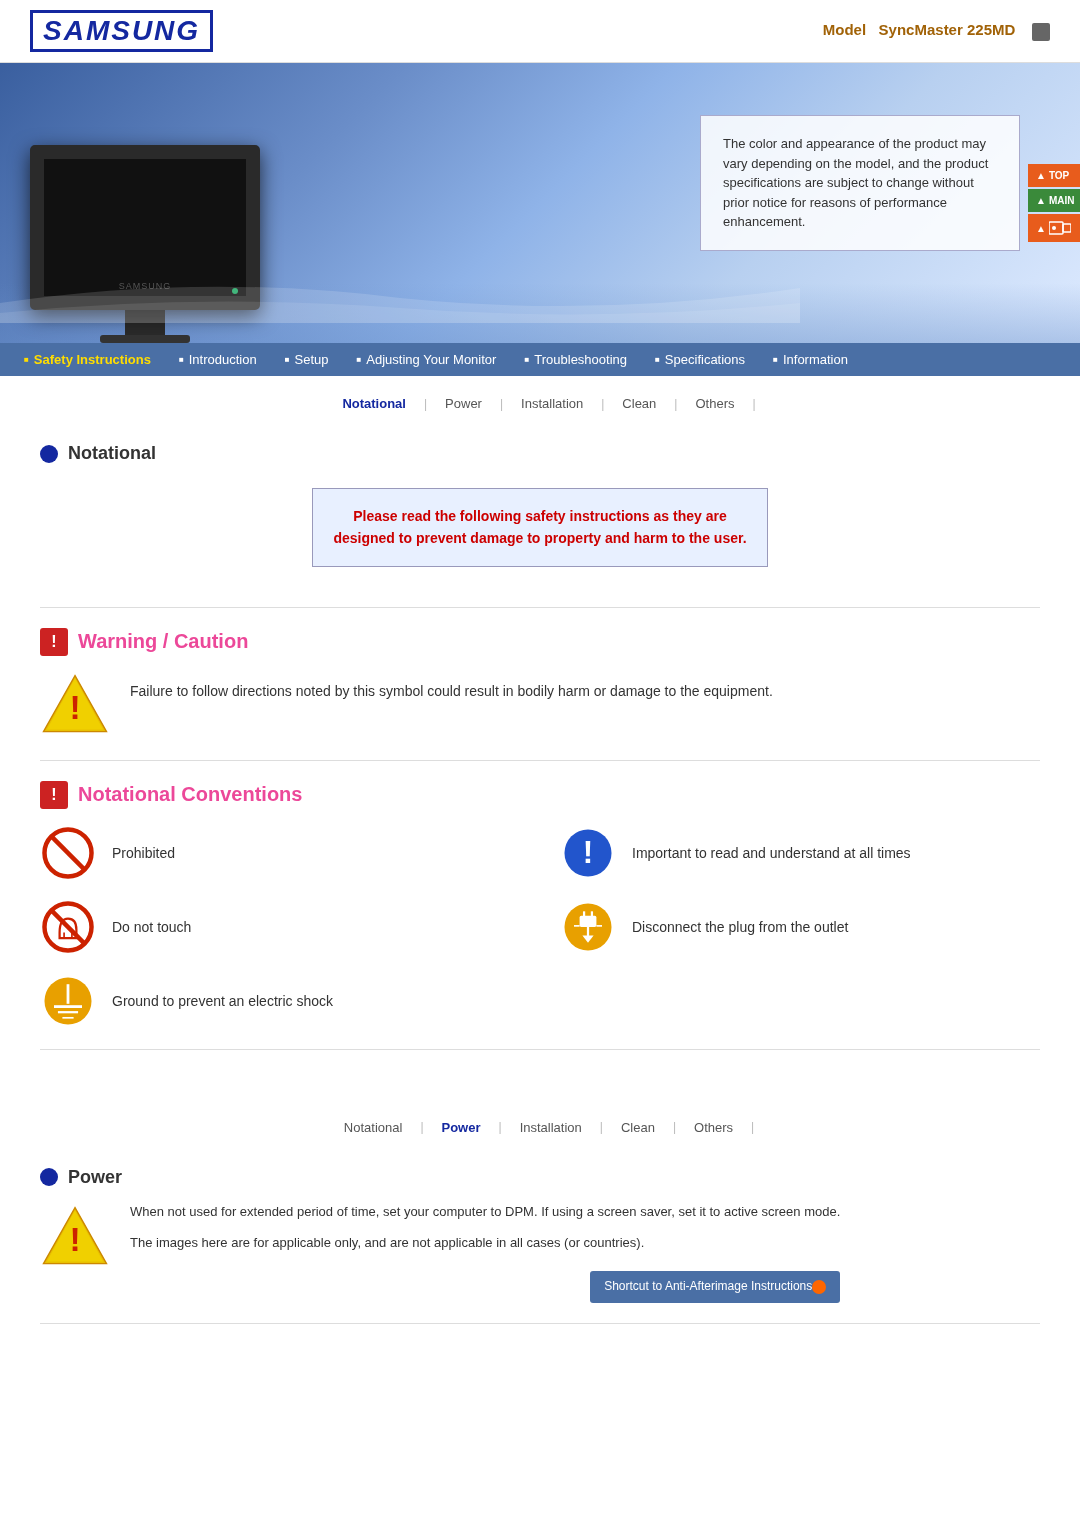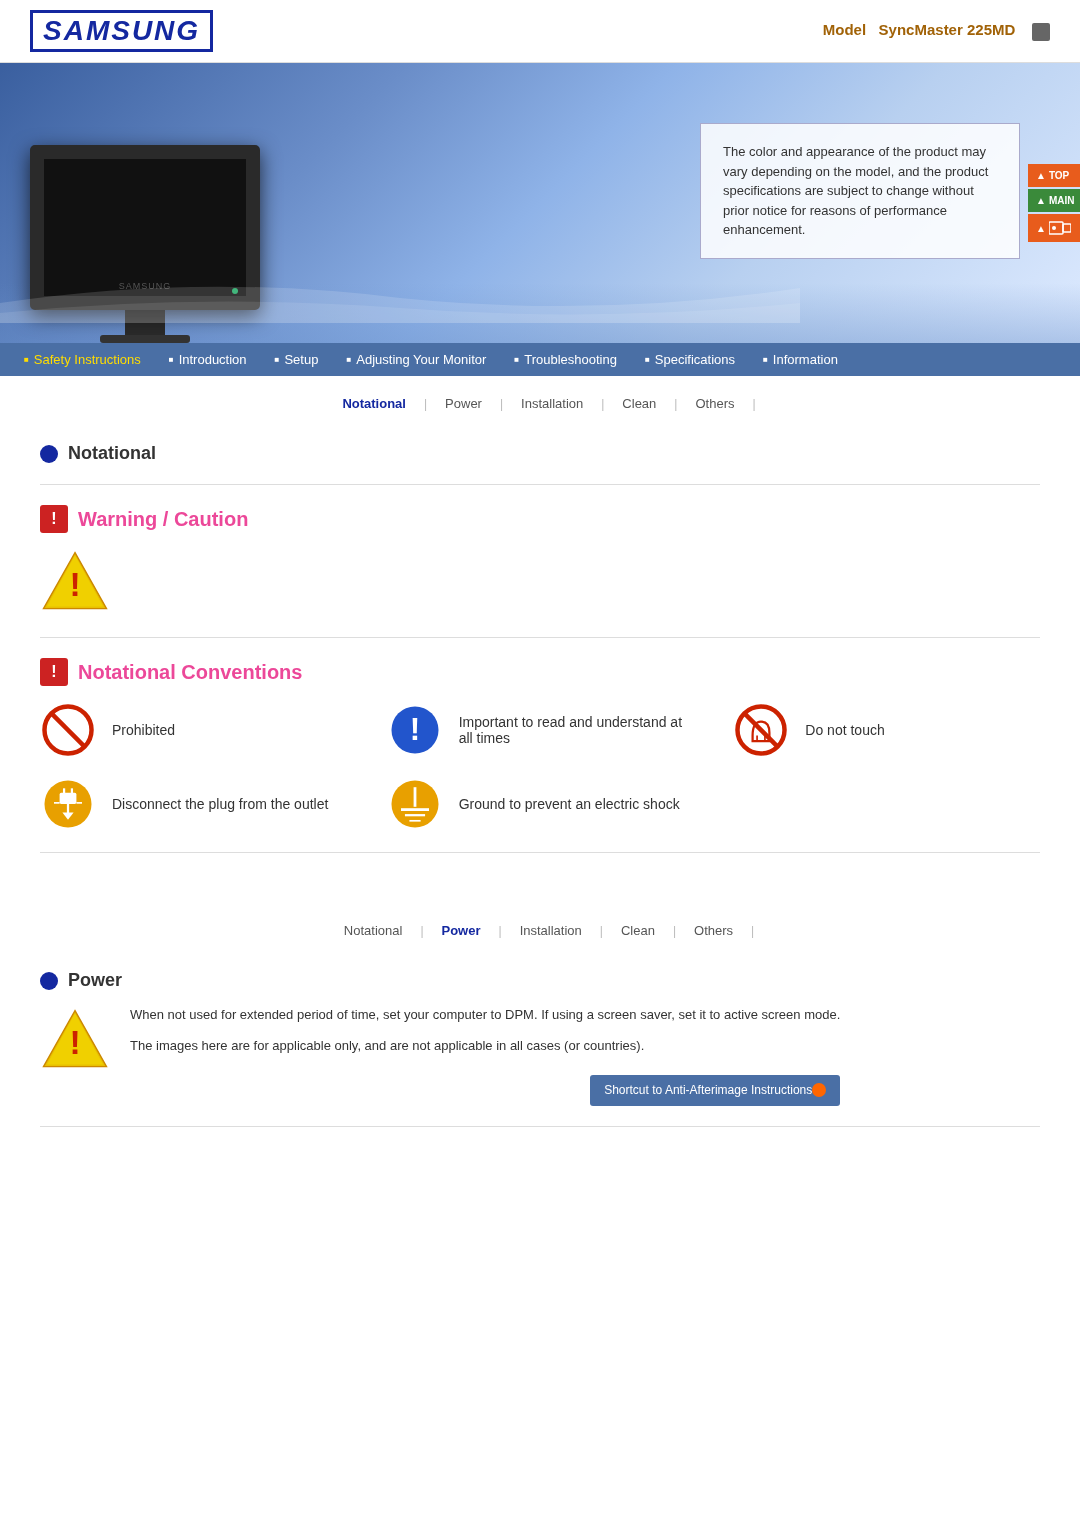--- a/index.html
+++ b/index.html
@@ -8,31 +8,31 @@
     
     .header { background: #fff; padding: 10px 30px; display: flex; align-items: center; justify-content: space-between; border-bottom: 1px solid #ddd; }
     .samsung-logo { font-family: 'Arial Black', sans-serif; font-size: 28px; font-weight: 900; color: #1428a0; letter-spacing: 2px; border: 3px solid #1428a0; padding: 2px 10px; font-style: italic; }
     .model-info { font-size: 15px; color: #a16207; }
     .model-info span { font-weight: bold; }
 
     
     .hero-banner { position: relative; background: linear-gradient(135deg, #3a5f9f 0%, #6a8dc8 30%, #8fb3e8 50%, #b8d0f0 70%, #ddeaff 100%); height: 280px; overflow: hidden; }
     .hero-banner::before { content: ''; position: absolute; bottom: 0; left: 0; right: 0; height: 60px; background: linear-gradient(to bottom, transparent, rgba(100,140,200,0.4)); }
 
-    .hero-text-box { position: absolute; right: 60px; top: 60px; background: rgba(255,255,255,0.85); border: 1px solid #aac; padding: 18px 22px; max-width: 320px; font-size: 13px; color: #333; line-height: 1.5; }
+    .hero-text-box { position: absolute; right: 60px; top: 52px; background: rgba(255,255,255,0.85); border: 1px solid #aac; padding: 18px 22px; max-width: 320px; font-size: 13px; color: #333; line-height: 1.5; }
 
     
     .side-buttons { position: absolute; right: 0; top: 50%; transform: translateY(-50%); display: flex; flex-direction: column; gap: 2px; }
     .side-btn { background: #e85c1c; color: #fff; font-size: 10px; font-weight: bold; padding: 6px 8px; cursor: pointer; text-align: center; width: 52px; display: flex; align-items: center; gap: 3px; }
     .side-btn.green { background: #3a8a3a; }
 
     
     .nav-bar { background: #4a6fa5; display: flex; align-items: center; padding: 0 10px; }
     .nav-item { color: #fff; font-size: 13px; padding: 9px 14px; display: flex; align-items: center; gap: 5px; cursor: pointer; white-space: nowrap; }
-    .nav-item.active { color: #ffdd00; font-weight: normal; }
+    .nav-item.active { color: #ffdd00; font-weight: bold; }
     .nav-item::before { content: '■'; font-size: 8px; }
 
     
     .sub-nav { display: flex; align-items: center; justify-content: center; padding: 16px 0 8px; gap: 0; }
     .sub-nav-item { font-size: 13px; color: #555; padding: 4px 18px; cursor: pointer; position: relative; }
     .sub-nav-item.active { color: #1428a0; font-weight: bold; }
     .sub-nav-sep { color: #bbb; font-size: 12px; }
 
     
     .content { padding: 10px 40px 30px; }
@@ -49,21 +49,21 @@
     .divider { border: none; border-top: 1px solid #ddd; margin: 20px 0; }
 
     
     .warning-title { display: flex; align-items: center; gap: 10px; margin: 14px 0 14px; }
     .warning-icon-box { width: 28px; height: 28px; background: #cc2222; border-radius: 3px; display: flex; align-items: center; justify-content: center; color: #fff; font-size: 16px; font-weight: bold; flex-shrink: 0; }
     .warning-title-text { font-size: 20px; font-weight: bold; color: #ec4899; }
 
     .warning-content { display: flex; align-items: flex-start; gap: 20px; margin: 10px 0 20px; }
 
     
-    .conventions-grid { display: grid; grid-template-columns: 1fr 1fr 1fr; gap: 18px 40px; margin: 16px 0 20px; }
+    .conventions-grid { display: grid; grid-template-columns: 1fr 1fr; gap: 18px 40px; margin: 16px 0 20px; }
     .convention-item { display: flex; align-items: center; gap: 16px; }
     .convention-label { font-size: 14px; color: #333; }
 
     
     .power-content { display: flex; align-items: flex-start; gap: 20px; margin: 10px 0; }
     .power-text { font-size: 13px; color: #333; line-height: 1.6; }
     .power-text p { margin-bottom: 10px; }
 
     
     .shortcut-btn { background: #4a6fa5; color: #fff; font-size: 12px; padding: 6px 14px; border-radius: 3px; display: inline-flex; align-items: center; gap: 0; cursor: pointer; margin-top: 8px; float: right; }
@@ -151,37 +151,44 @@
   <span class="sub-nav-sep">|</span>
 </div>
 
 <div class="content">
 
   <div class="section-heading">
     <div class="blue-dot"></div>
     <div class="section-title">Notational</div>
   </div>
 
+  <div style="display:flex;justify-content:center;">
+    <div class="notice-box">
+      <span style="white-space:pre-line;">Please read the following safety instructions as they are
+designed to prevent damage to property and harm to the user.</span>
+    </div>
+  </div>
 
   <hr class="divider">
 
   <div class="warning-title">
     <div class="warning-icon-box">!</div>
     <div class="warning-title-text">Warning / Caution</div>
   </div>
 
   <div class="warning-content">
 
     <div style="flex-shrink:0;">
       <svg width="70" height="70" viewBox="0 0 100 100">
         <polygon points="50,8 95,88 5,88" fill="#e8c000" stroke="#cc8800" stroke-width="2"></polygon>
         <polygon points="50,12 90,85 10,85" fill="#f0d000"></polygon>
         <text x="50" y="70" text-anchor="middle" font-size="48" font-weight="bold" fill="#cc2200">!</text>
       </svg>
     </div>
+    <div style="font-size:14px;color:#333;line-height:1.6;padding-top:10px;">Failure to follow directions noted by this symbol could result in bodily harm or damage to the equipment.</div>
   </div>
 
   <hr class="divider">
 
   <div class="warning-title">
     <div class="warning-icon-box">!</div>
     <div class="warning-title-text">Notational Conventions</div>
   </div>
 
   <div class="conventions-grid">

